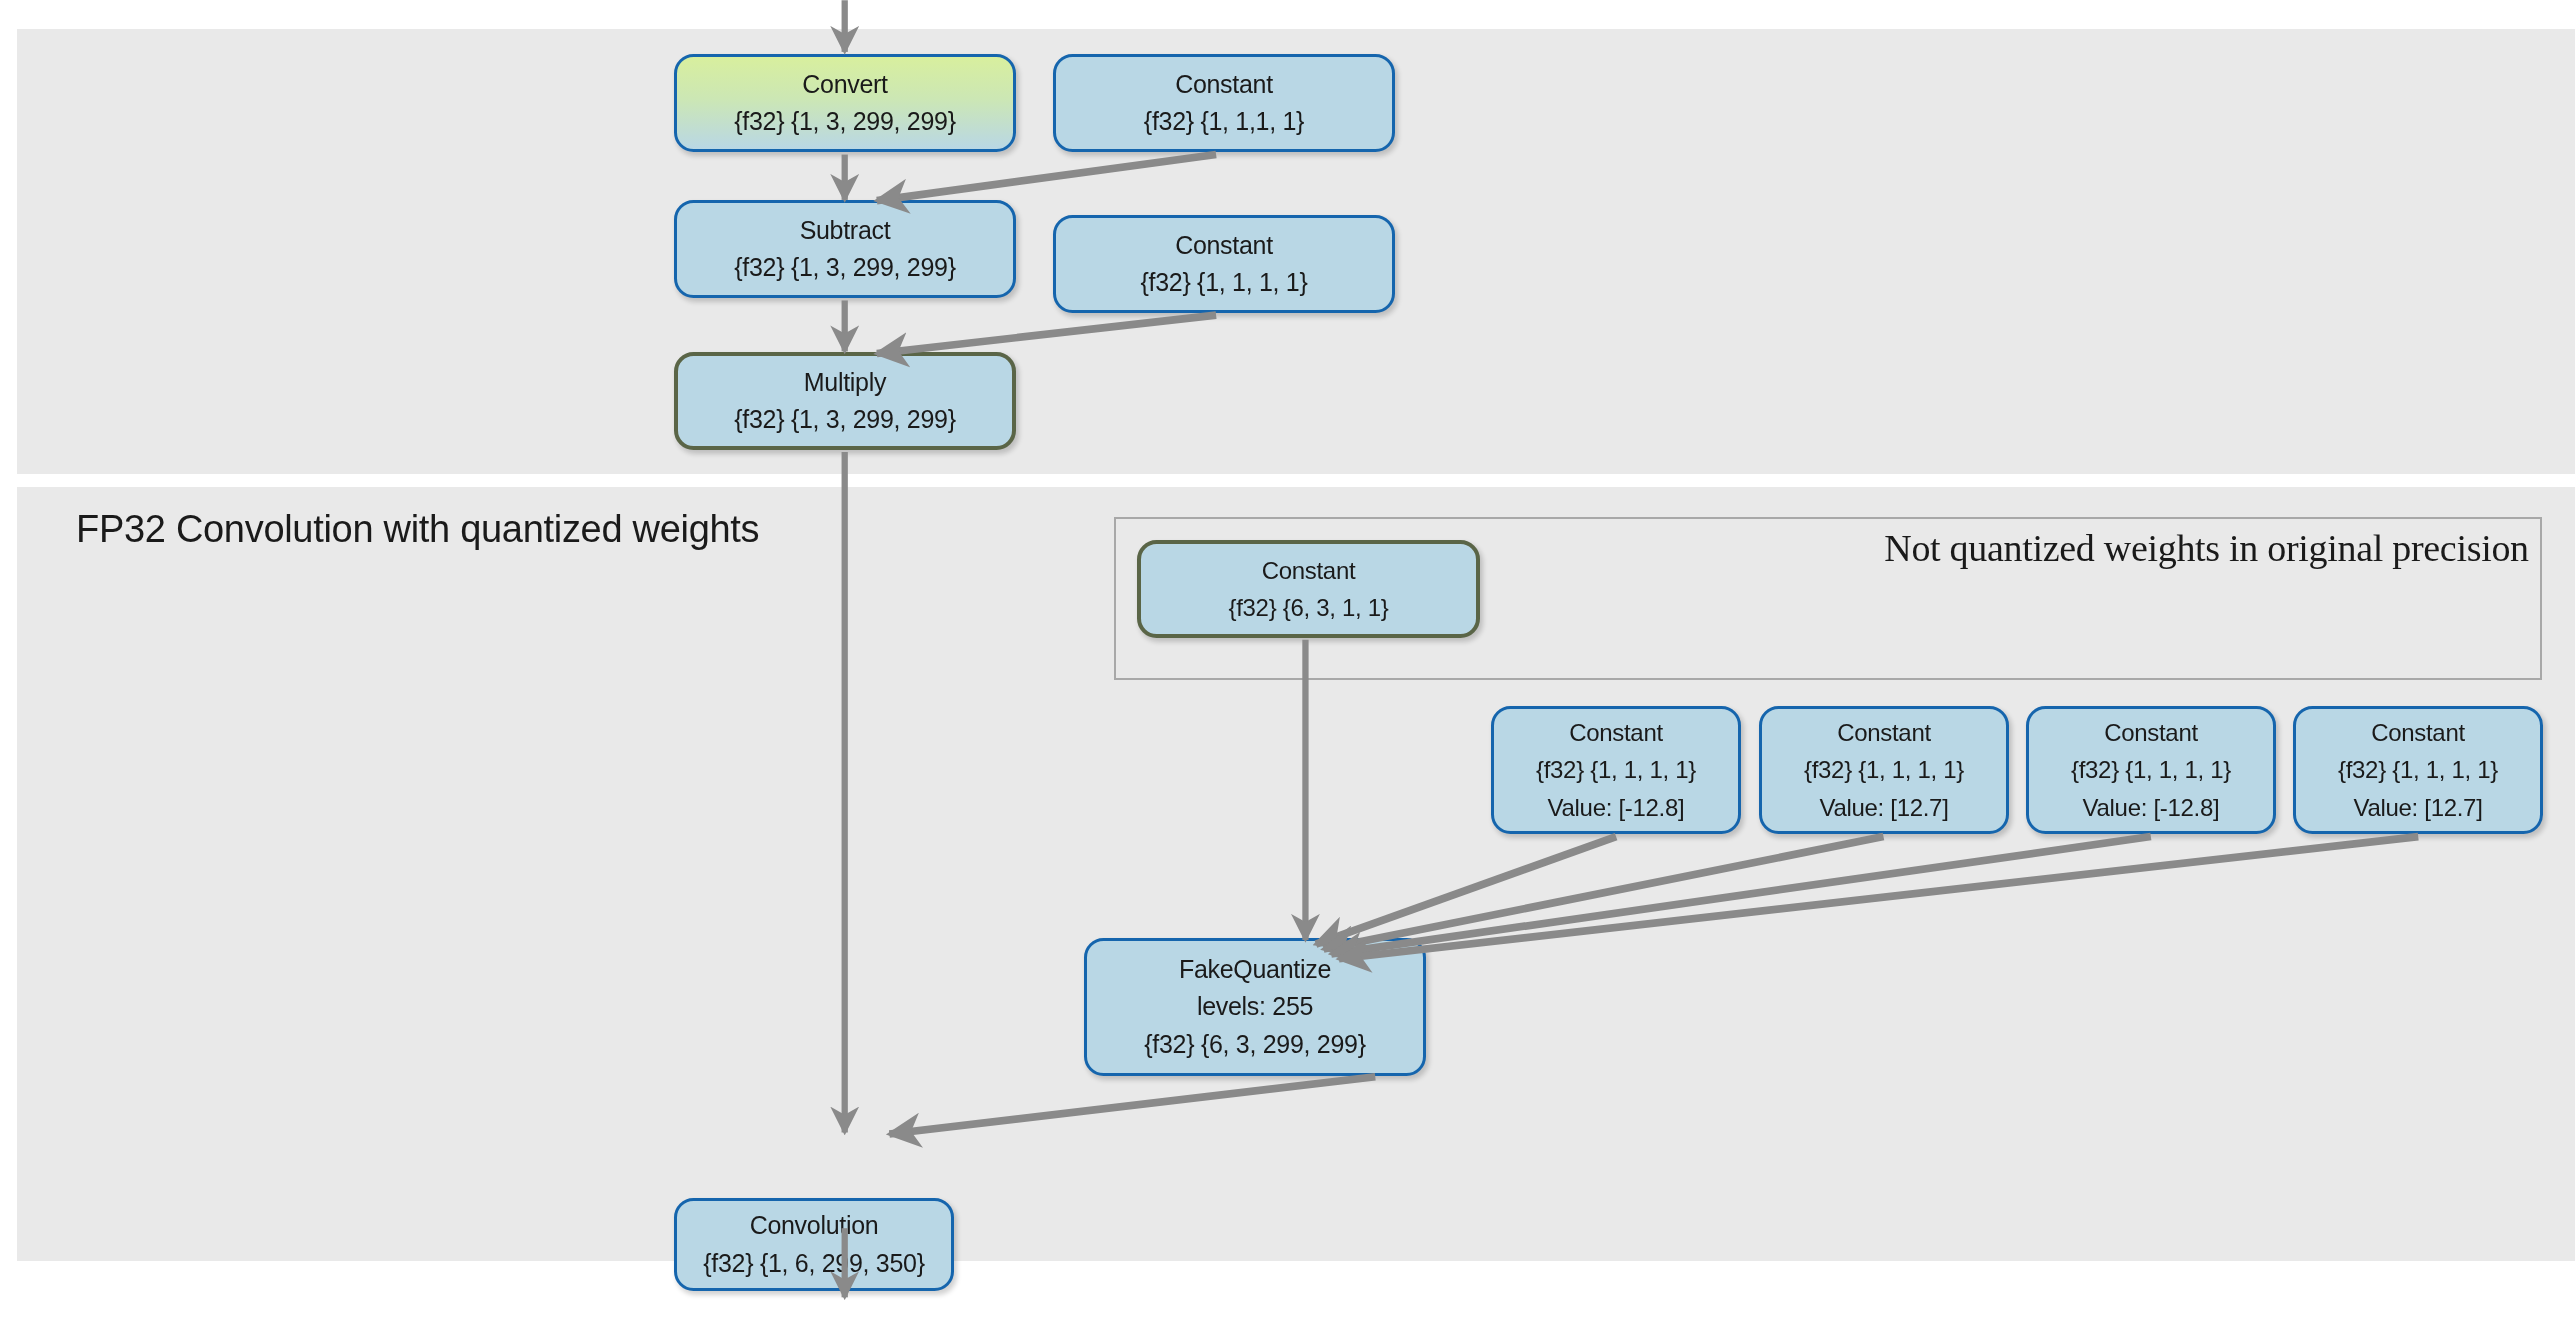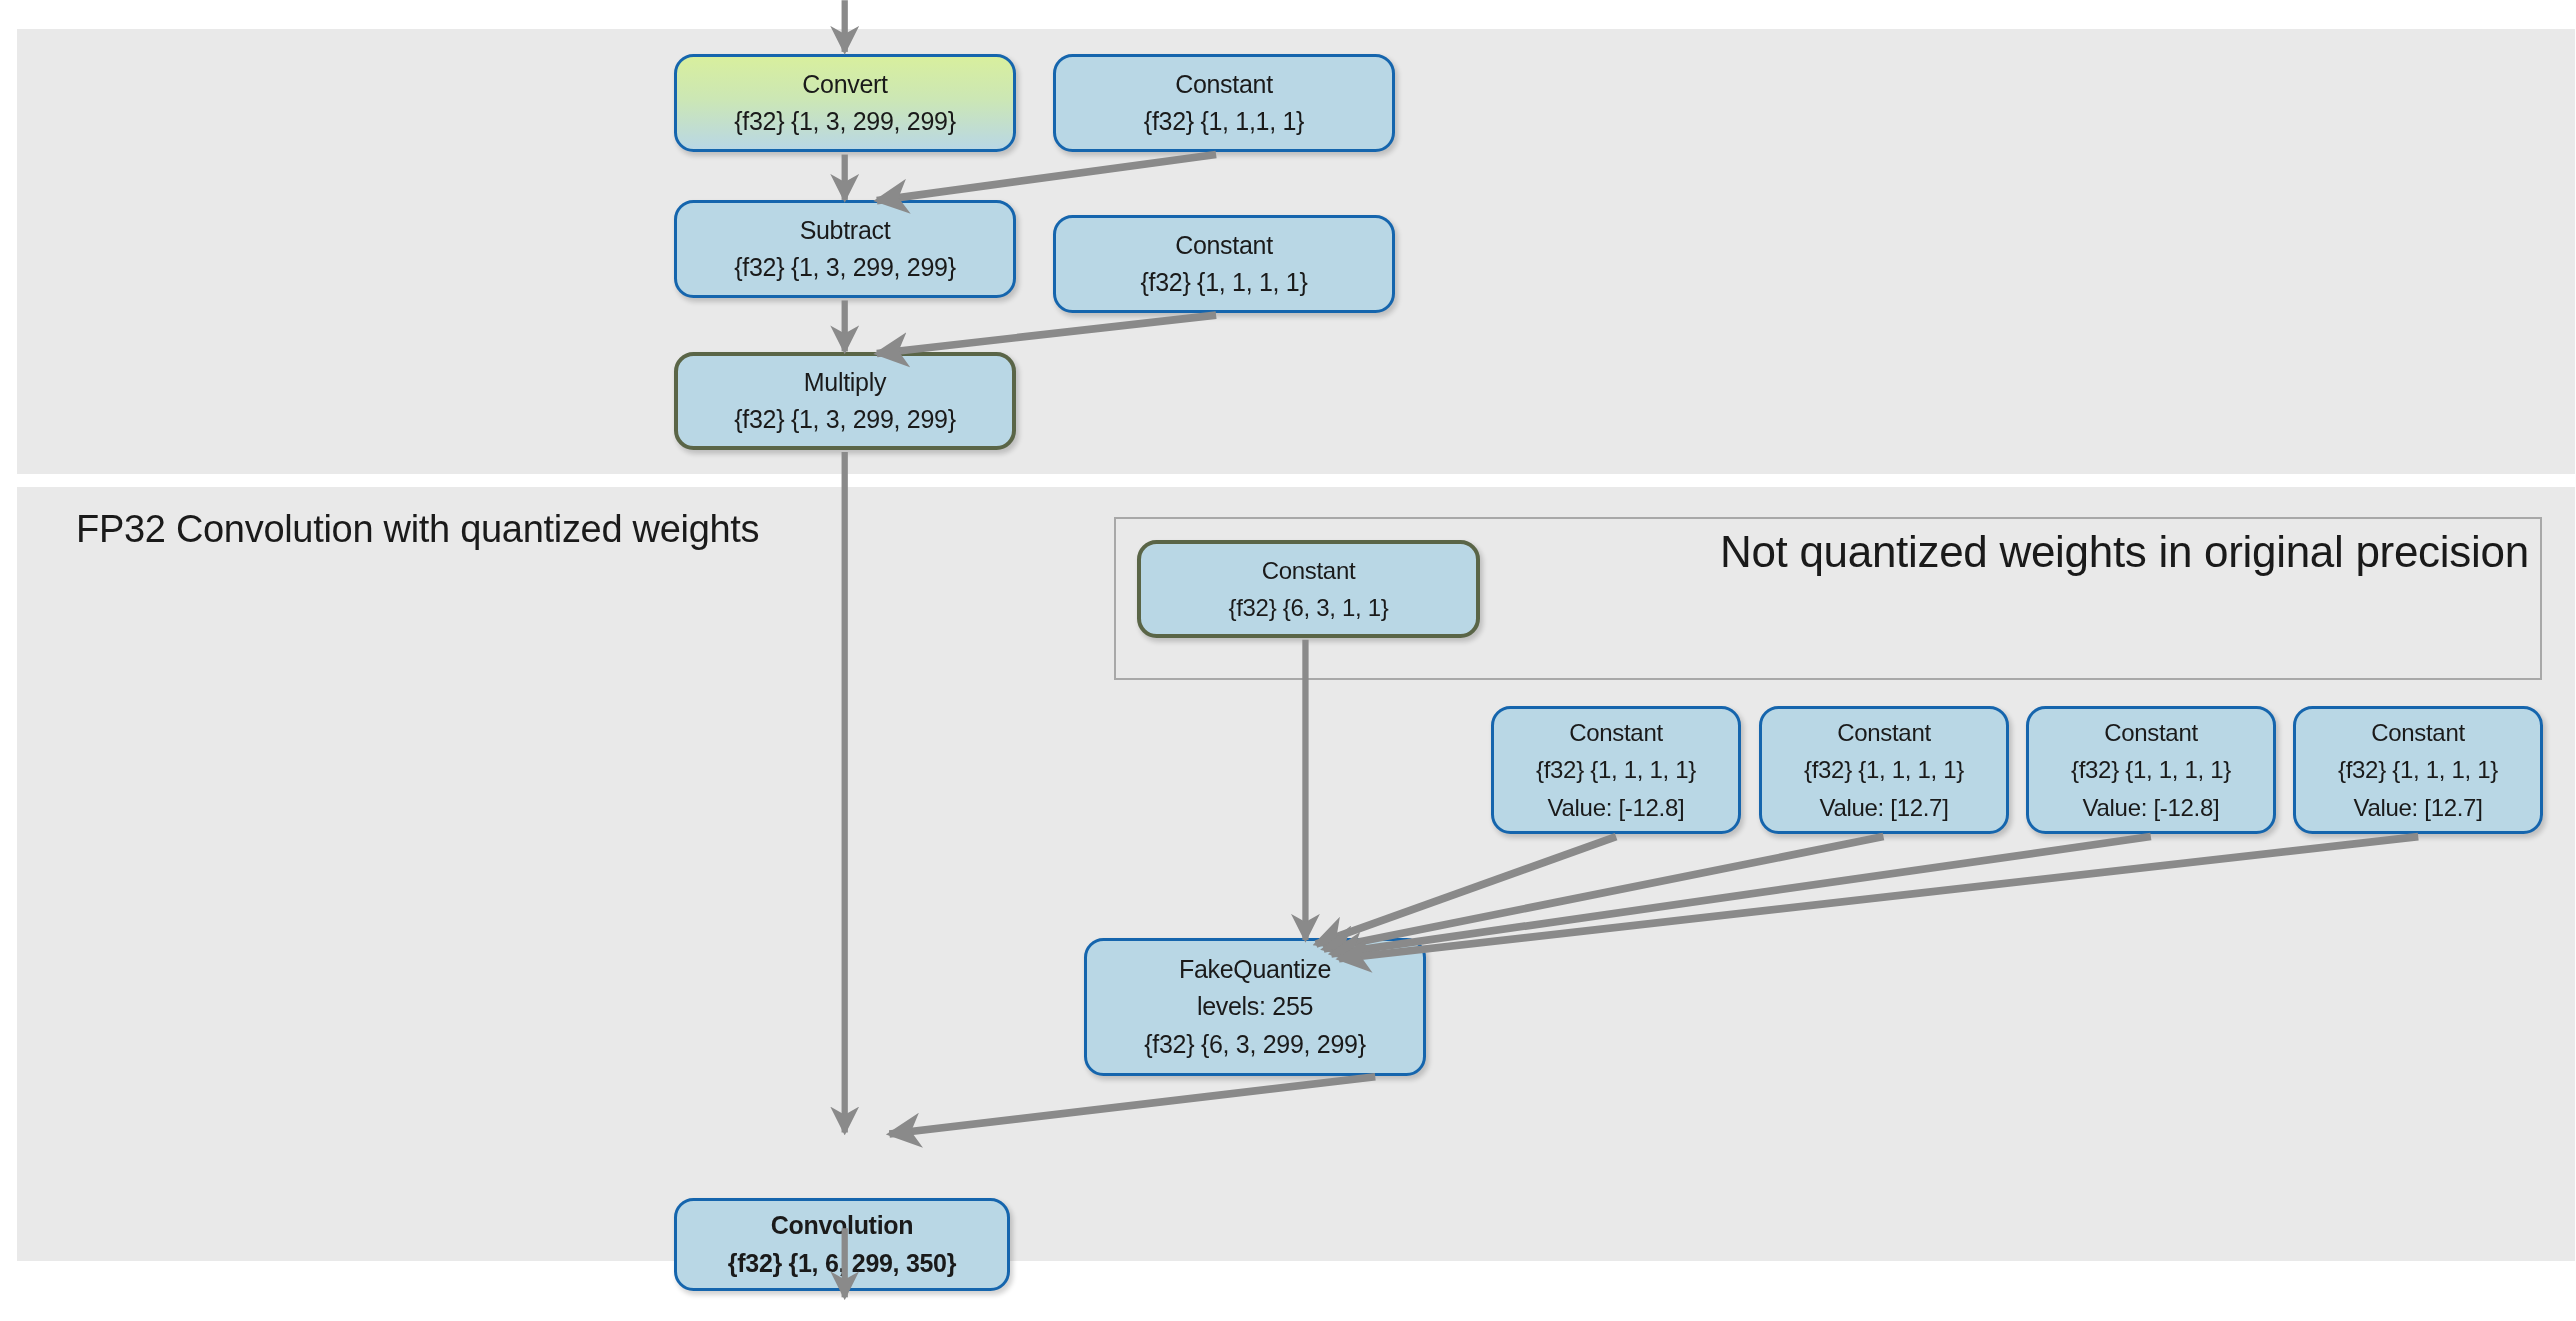--- a/index.html
+++ b/index.html
@@ -34,22 +34,23 @@
   }
   #title-dequant{left:28px;top:46px;}
   #title-conv{left:28px;top:507px;margin-left:48px;}
   .annotation-box{
     position:absolute;left:1114px;top:517px;width:1428px;height:163px;
     border:2.8px solid var(--annotation_border);
     background:transparent;
   }
   .annotation-title{
     position:absolute;top:7px;right:11.2px;
-    font-size:44px;line-height:1.2;letter-spacing:-0.3px;
+    font-size:38px;line-height:1.2;letter-spacing:-0.3px;
     white-space:nowrap;
+    font-family:Liberation Serif, serif;
   }
   .node{
     position:absolute;
     background:var(--node_fill);
     border:3.5px solid var(--node_border_blue);
     border-radius:19.5px;
     display:flex;flex-direction:column;align-items:center;justify-content:center;
     text-align:center;
     box-shadow:2.1px 3.5px 4.9px rgba(0,0,0,0.18);
     font-size:25px;line-height:1.5;letter-spacing:-0.3px;
@@ -64,21 +65,21 @@
   #node-constant-shift   {left:1053px;top:54px;  width:342px;height:98px;}
   #node-subtract         {left:674px; top:200px; width:342px;height:98px;}
   #node-constant-scale   {left:1053px;top:215px; width:342px;height:98px;}
   #node-multiply         {left:674px; top:352px; width:342px;height:98px;}
   #node-constant-weights {left:1137px;top:540px; width:343px;height:98px;}
   #node-const-il         {left:1491px;top:706px;width:250px;height:128px;}
   #node-const-ih         {left:1759px;top:706px;width:250px;height:128px;}
   #node-const-ol         {left:2026px;top:706px;width:250px;height:128px;}
   #node-const-oh         {left:2293px;top:706px;width:250px;height:128px;}
   #node-fakequantize     {left:1084px;top:938px;width:342px;height:138px;}
-  #node-convolution      {left:674px; top:1198px;width:336px;height:93px;font-weight:bold;}
+  #node-convolution      {left:674px; top:1198px;width:280px;height:93px;}
   svg#edges{
     position:absolute;left:0;top:0;z-index:3;pointer-events:none;
   }
   .edge{stroke:var(--arrow);fill:none;}
   .sw9{stroke-width:9px;}
   .sw11{stroke-width:11px;}
 </style>
 </head>
 <body>
 

